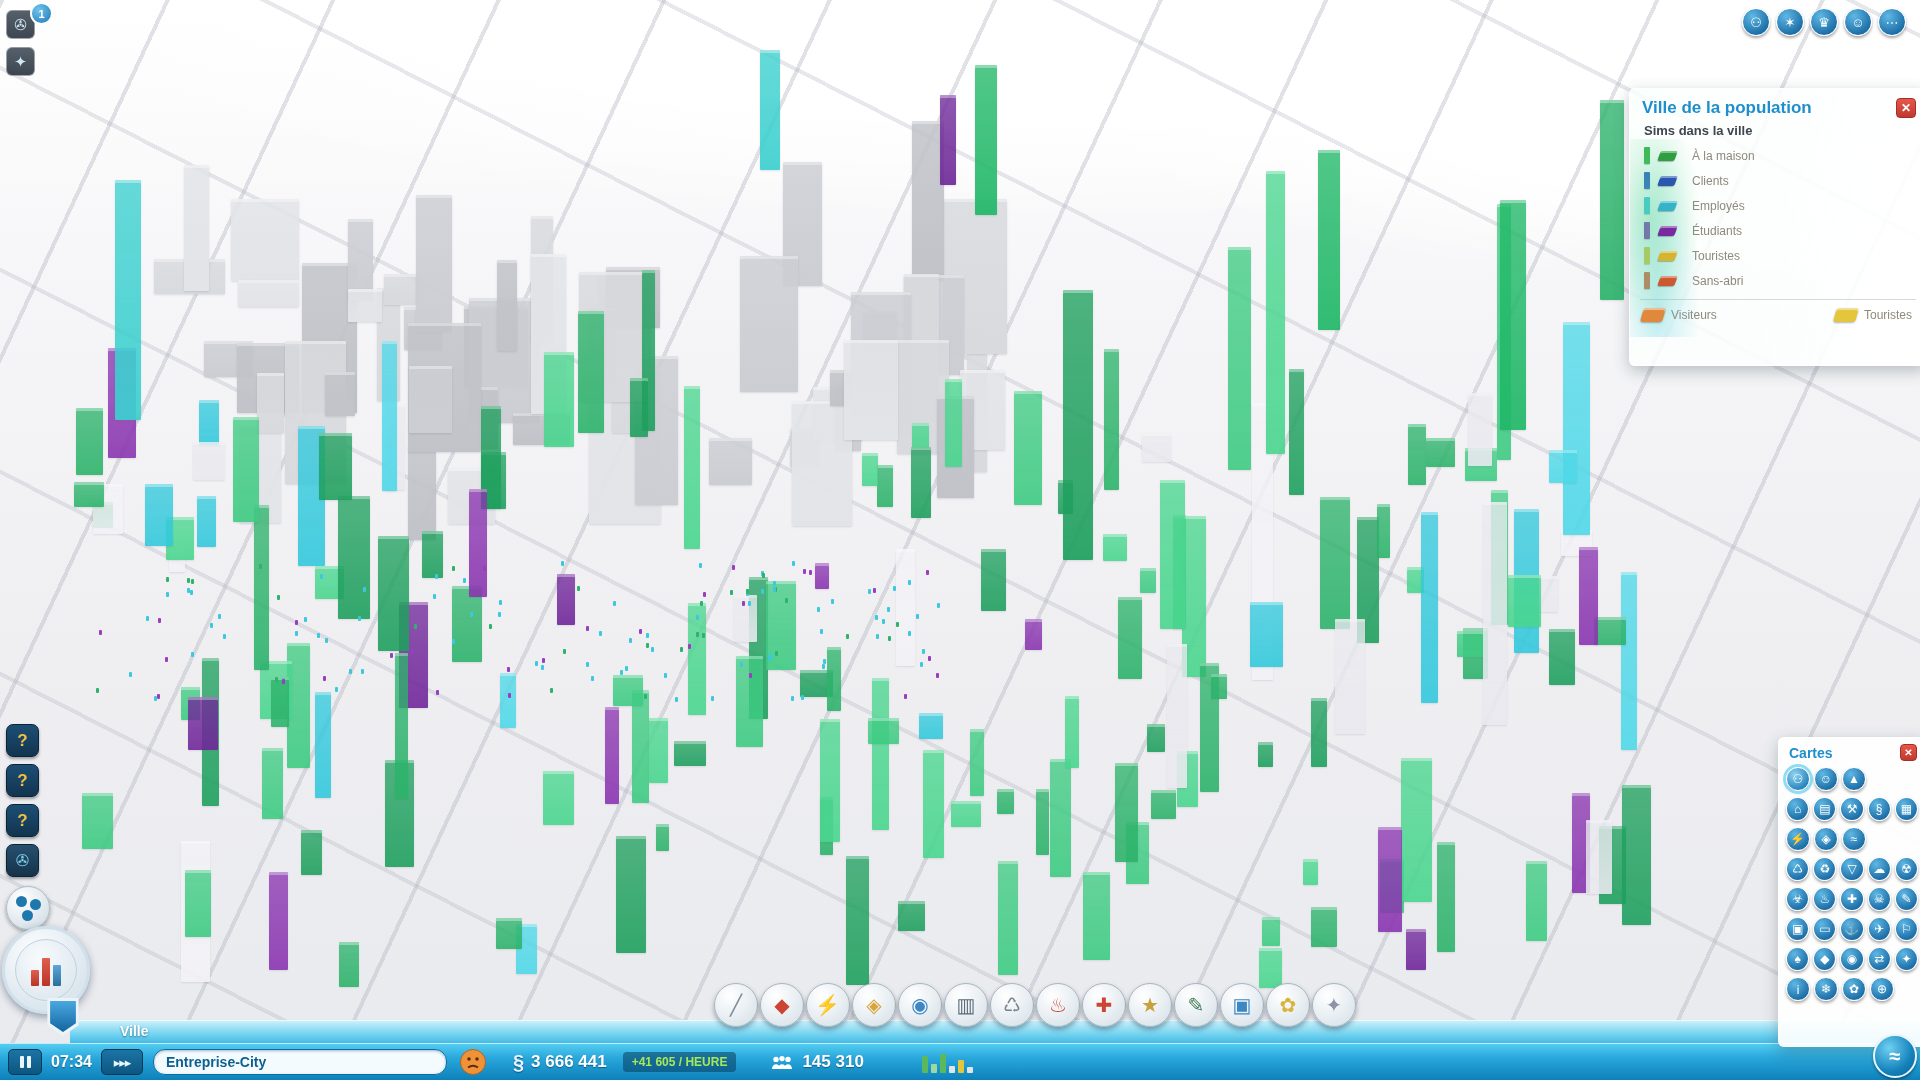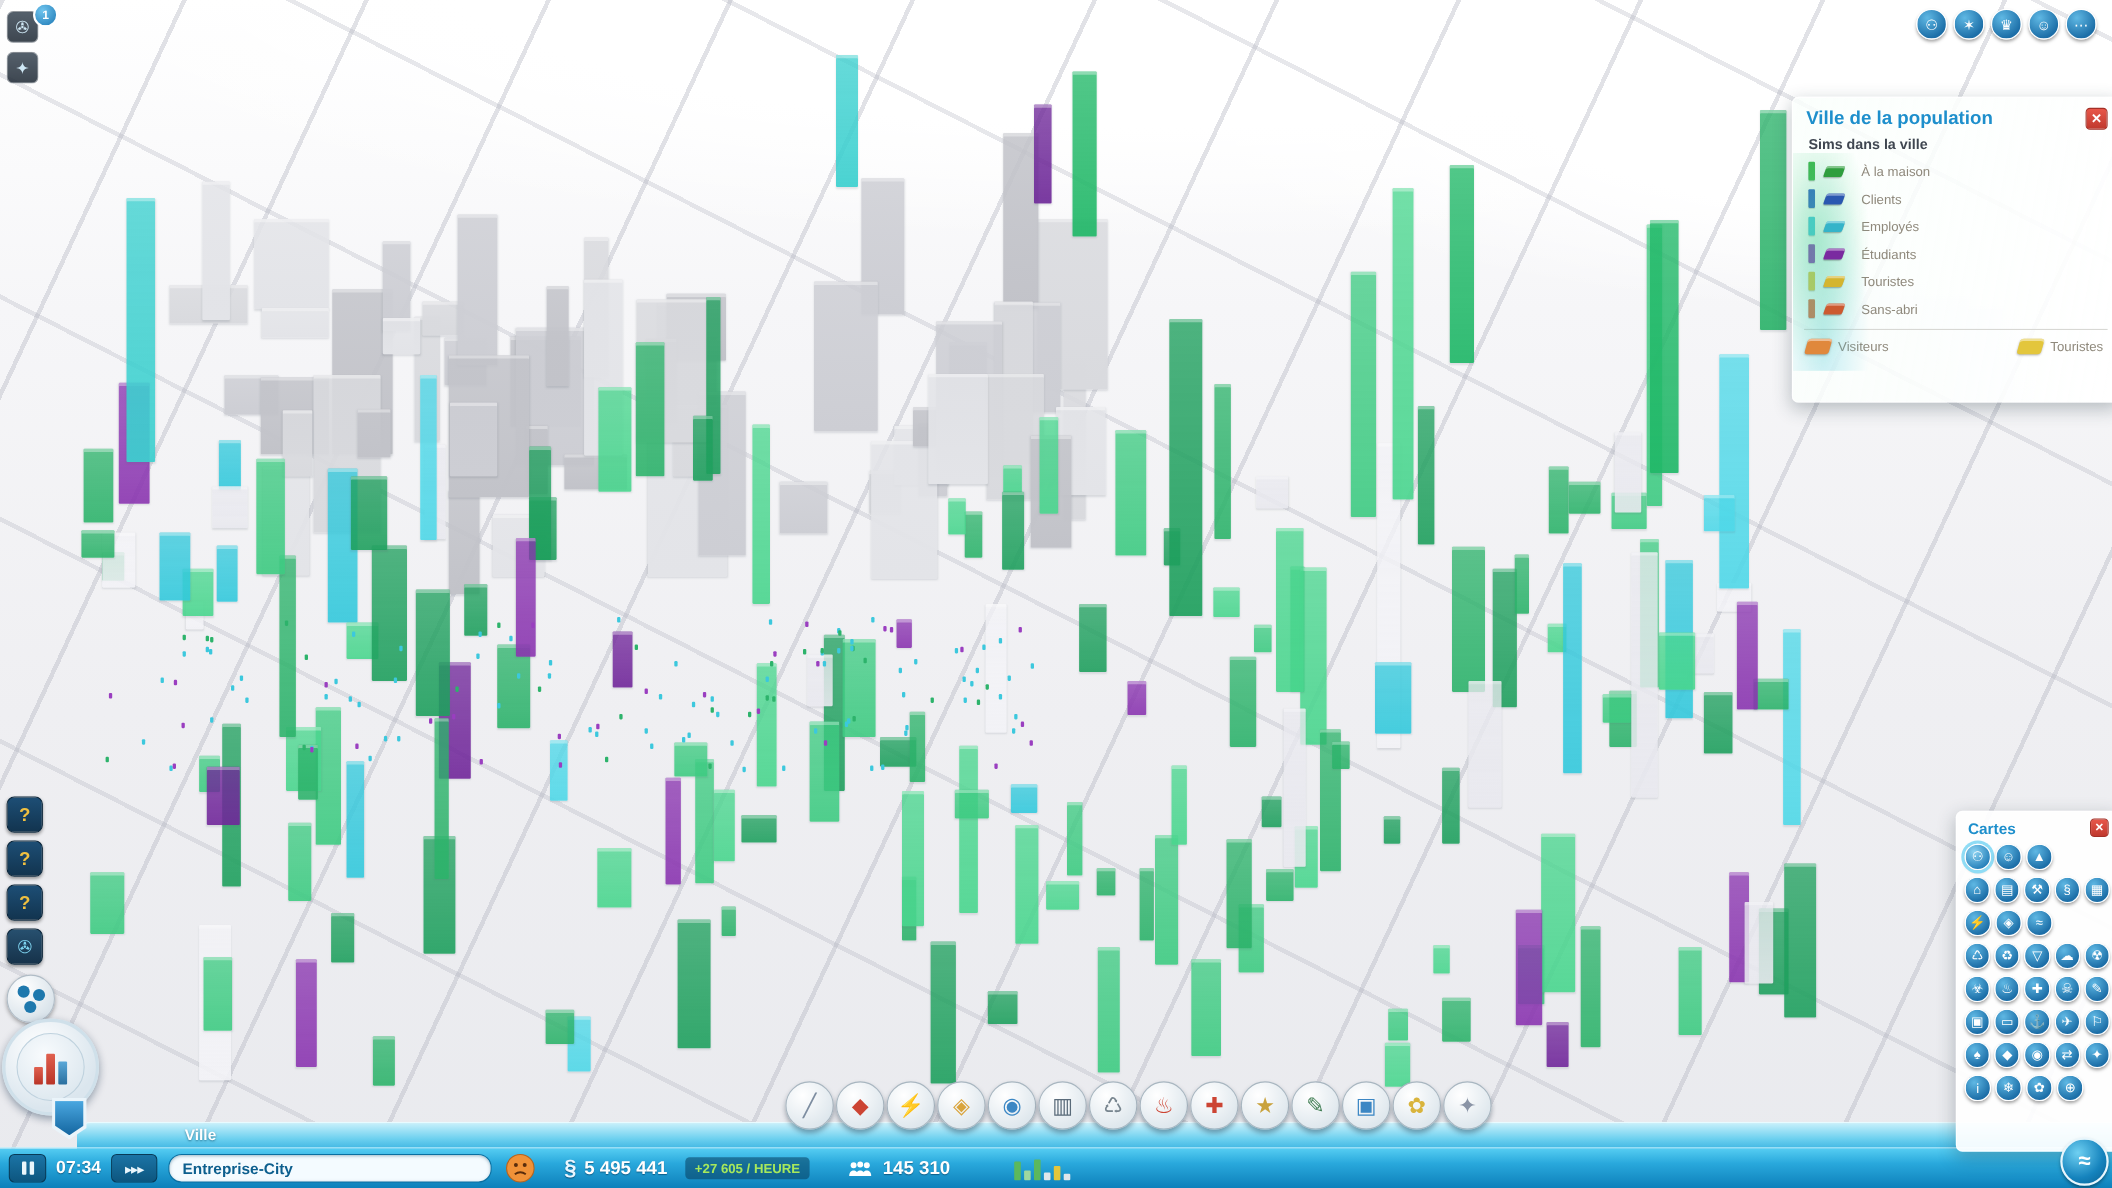--- a/index.html
+++ b/index.html
@@ -101,21 +101,21 @@
   
   .toolbar{position:absolute;left:714px;top:983px;display:flex;gap:2px;z-index:33;}
   .tool-circ{width:44px;height:44px;border-radius:50%;cursor:pointer;font-size:20px;
     background:radial-gradient(circle at 35% 28%,#ffffff,#dde6ec 78%);border:1px solid #a8b6c0;
     box-shadow:0 3px 5px rgba(0,20,40,.35);display:flex;align-items:center;justify-content:center;}
   
   .dock-strip{position:absolute;left:70px;right:0;top:1020px;height:24px;z-index:28;
     background:linear-gradient(180deg,#c8f0fb,#6cd0ef 60%,#3db4e2);
     border-top:1px solid #e8fbff;border-top-left-radius:12px;}
   .ville{position:absolute;left:120px;top:1023px;z-index:29;color:#ffffff;font-size:14px;font-weight:bold;
-    text-shadow:0 1px 2px rgba(0,60,90,.6);margin-left:48px;}
+    text-shadow:0 1px 2px rgba(0,60,90,.6);}
   .bottom-bar{position:absolute;left:0;top:1043px;width:1920px;height:37px;z-index:31;
     background:linear-gradient(180deg,#55cdf2 0%,#29a8dc 38%,#0d80ba 100%);
     border-top:1px solid #bdeefc;display:flex;align-items:center;padding-left:8px;box-sizing:border-box;}
   .pz-btn{width:34px;height:26px;border-radius:5px;border:1px solid #083a57;cursor:pointer;
     background:linear-gradient(180deg,#1b74a6,#0d567f);display:flex;align-items:center;justify-content:center;gap:3px;}
   .pz-btn b{display:block;width:4px;height:12px;background:#eaf6fc;border-radius:1px;}
   .ff-btn{width:42px;height:26px;margin-left:9px;border-radius:5px;border:1px solid #083a57;cursor:pointer;
     background:linear-gradient(180deg,#1b74a6,#0d567f);color:#eaf6fc;font-size:13px;letter-spacing:-1px;
     display:flex;align-items:center;justify-content:center;}
   .time{margin-left:9px;color:#fff;font-size:16px;font-weight:bold;text-shadow:0 1px 1px rgba(0,40,70,.5);}
@@ -672,22 +672,22 @@
     <input class="city-input" value="Entreprise-City" style="">
     <span class="smiley">
       <svg width="28" height="28" viewBox="0 0 28 28">
         <circle cx="14" cy="14" r="12.5" fill="#f09238" stroke="#b5641f"></circle>
         <circle cx="10" cy="11" r="1.8" fill="#5a2d0c"></circle>
         <circle cx="18" cy="11" r="1.8" fill="#5a2d0c"></circle>
         <path d="M9 19.5 Q14 16 19 19.5" stroke="#5a2d0c" stroke-width="1.8" fill="none"></path>
       </svg>
     </span>
     <span class="cur">§</span>
-    <span class="money">5 495 441</span>
-    <span class="income-chip">+27 605 / HEURE</span>
+    <span class="money">3 666 441</span>
+    <span class="income-chip">+41 605 / HEURE</span>
     <span class="people">
       <svg width="24" height="15" viewBox="0 0 24 15">
         <circle cx="6" cy="4.4" r="2.7" fill="#fff"></circle>
           <path d="M2 14c0-3.2 2-4.8 4-4.8s4 1.6 4 4.8z" fill="#fff"></path>
         <circle cx="12" cy="3.6" r="2.7" fill="#fff"></circle>
           <path d="M8 14c0-3.2 2-4.8 4-4.8s4 1.6 4 4.8z" fill="#fff"></path>
         <circle cx="18" cy="4.4" r="2.7" fill="#fff"></circle>
           <path d="M14 14c0-3.2 2-4.8 4-4.8s4 1.6 4 4.8z" fill="#fff"></path>
       </svg>
     </span>

